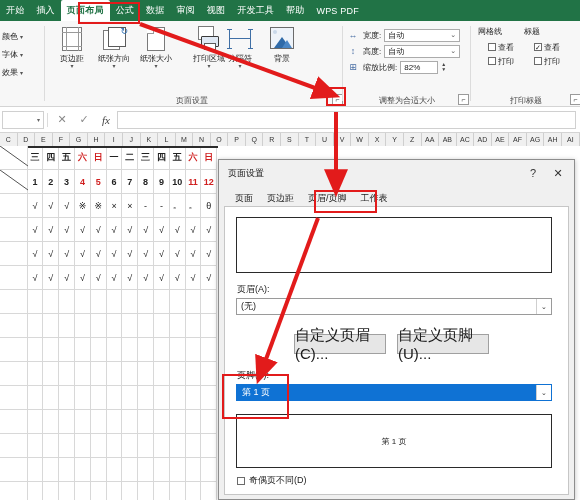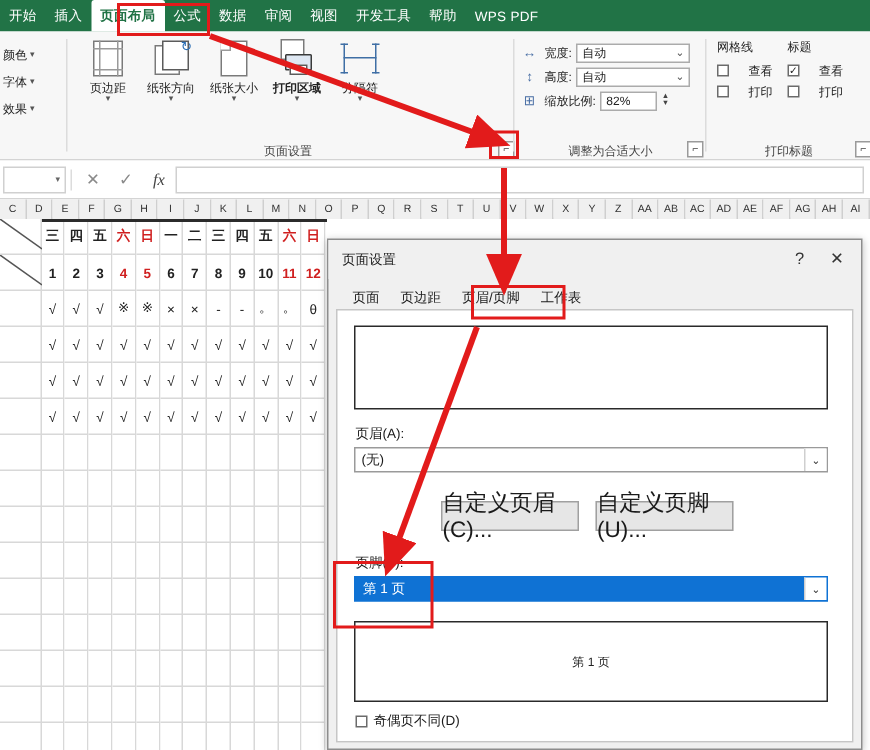--- a/index.html
+++ b/index.html
@@ -62,21 +62,21 @@
   .fieldlbl { color:#222; white-space:nowrap; }
   .fieldbox {
     border:1px solid #ababab; background:#fff; height:13px; width:76px;
     font-size:8px; padding:0 3px; display:flex; align-items:center;
     justify-content:space-between; color:#222;
   }
   .fieldbox.sm { width:38px; justify-content:flex-start; }
   .chev { font-size:7px; color:#555; }
   .spin { display:flex; flex-direction:column; font-size:5px; line-height:5px; color:#444; }
 
-  .cbrow { display:flex; align-items:center; gap:13px; height:14px; font-size:8px; }
+  .cbrow { display:flex; align-items:center; gap:2px; height:14px; font-size:8px;margin-left:10px; }
   .cbox {
     width:8px; height:8px; border:1px solid #6b6b6b; background:#fff;
     display:flex; align-items:center; justify-content:center;
     font-size:7px; line-height:7px; color:#222;
   }
   .colhdr { font-size:8px; color:#222; }
 
   .launcher {
     position:absolute; width:11px; height:11px; border:1px solid #9a9a9a;
     background:#fff; font-size:7px; line-height:9px; text-align:center; color:#444;
@@ -237,21 +237,21 @@
 
     <div class="bigbtn" style="left:88px;">
       <div class="bi">
         <div style="position:absolute;left:6px;top:2px;width:18px;height:24px;border:1px solid #7a7a7a;background:#fff;"></div>
         <div style="position:absolute;left:6px;top:2px;width:7px;height:7px;background:#fff;border-right:1px solid #9a9a9a;border-bottom:1px solid #9a9a9a;"></div>
       </div>
       <div class="bl">纸张大小</div>
       <div class="bc">▾</div>
     </div>
 
-    <div class="bigbtn" style="left:130px;font-weight:bold;">
+    <div class="bigbtn" style="left:141px;">
       <div class="bi">
         <div style="position:absolute;left:4px;top:1px;width:16px;height:14px;border:1px solid #7a7a7a;background:#fff;"></div>
         <div style="position:absolute;left:7px;top:11px;width:18px;height:11px;border:1px solid #3a3a3a;background:#dfe8f3;border-radius:1px;"></div>
         <div style="position:absolute;left:10px;top:18px;width:12px;height:7px;border:1px solid #5b5b5b;background:#fff;"></div>
       </div>
       <div class="bl">打印区域</div>
       <div class="bc">▾</div>
     </div>
 
     <div class="bigbtn" style="left:172px;">
@@ -261,20 +261,31 @@
         <div style="position:absolute;left:4px;top:13px;width:22px;height:1px;background:#3f6fa5;"></div>
         <div style="position:absolute;left:2px;top:4px;width:5px;height:1px;background:#3f6fa5;"></div>
         <div style="position:absolute;left:2px;top:23px;width:5px;height:1px;background:#3f6fa5;"></div>
         <div style="position:absolute;left:23px;top:4px;width:5px;height:1px;background:#3f6fa5;"></div>
         <div style="position:absolute;left:23px;top:23px;width:5px;height:1px;background:#3f6fa5;"></div>
       </div>
       <div class="bl">分隔符</div>
       <div class="bc">▾</div>
     </div>
 
+    <div class="bigbtn" style="left:214px;">
+      <div class="bi">
+        <div style="position:absolute;left:3px;top:2px;width:24px;height:22px;border:1px solid #6b6b6b;background:#eef3f9;overflow:hidden;">
+          <div style="position:absolute;left:3px;bottom:0;width:0;height:0;border-left:8px solid transparent;border-right:8px solid transparent;border-bottom:11px solid #2f6aa8;"></div>
+          <div style="position:absolute;right:1px;bottom:0;width:0;height:0;border-left:5px solid transparent;border-right:5px solid transparent;border-bottom:8px solid #4a86c5;"></div>
+          <div style="position:absolute;left:2px;top:2px;width:4px;height:4px;border-radius:50%;background:#c9d9ea;"></div>
+        </div>
+      </div>
+      <div class="bl">背景</div>
+      <div class="bc"></div>
+    </div>
 
 
     <div class="grp-title">页面设置</div>
     <div class="launcher" style="left:286px; bottom:2px;">
       <span>⌐</span>
     </div>
   </div>
   <div class="grp-sep" style="left:342px;"></div>
 
   <div class="grp" style="left:346px; width:122px;">

